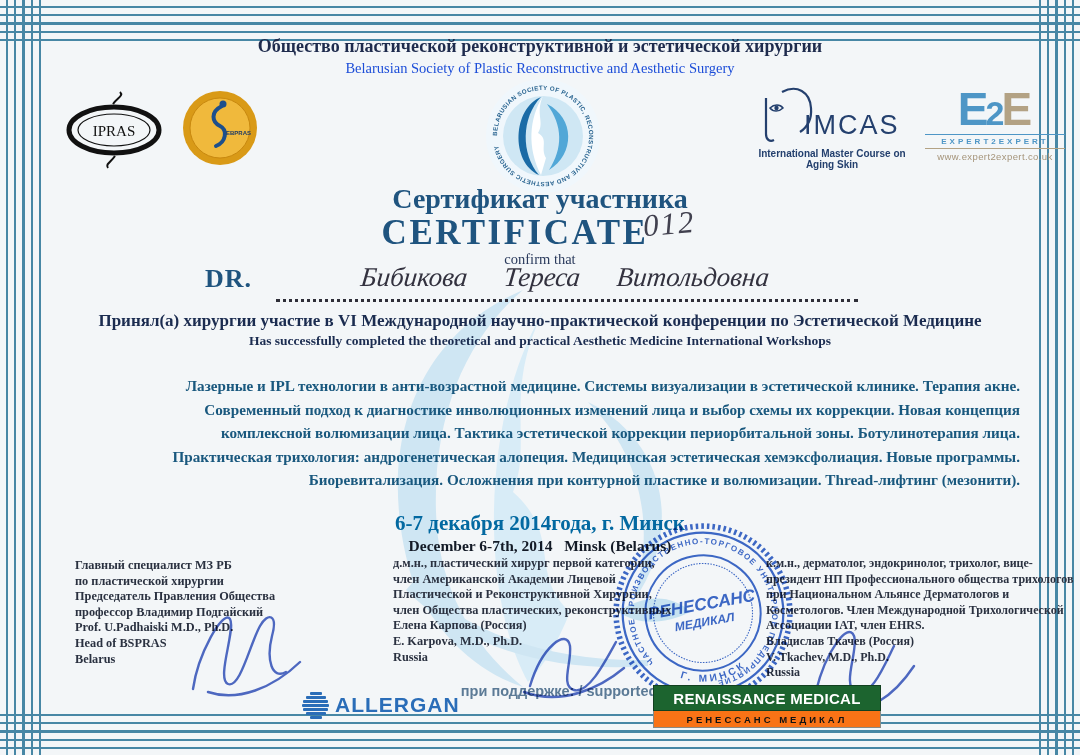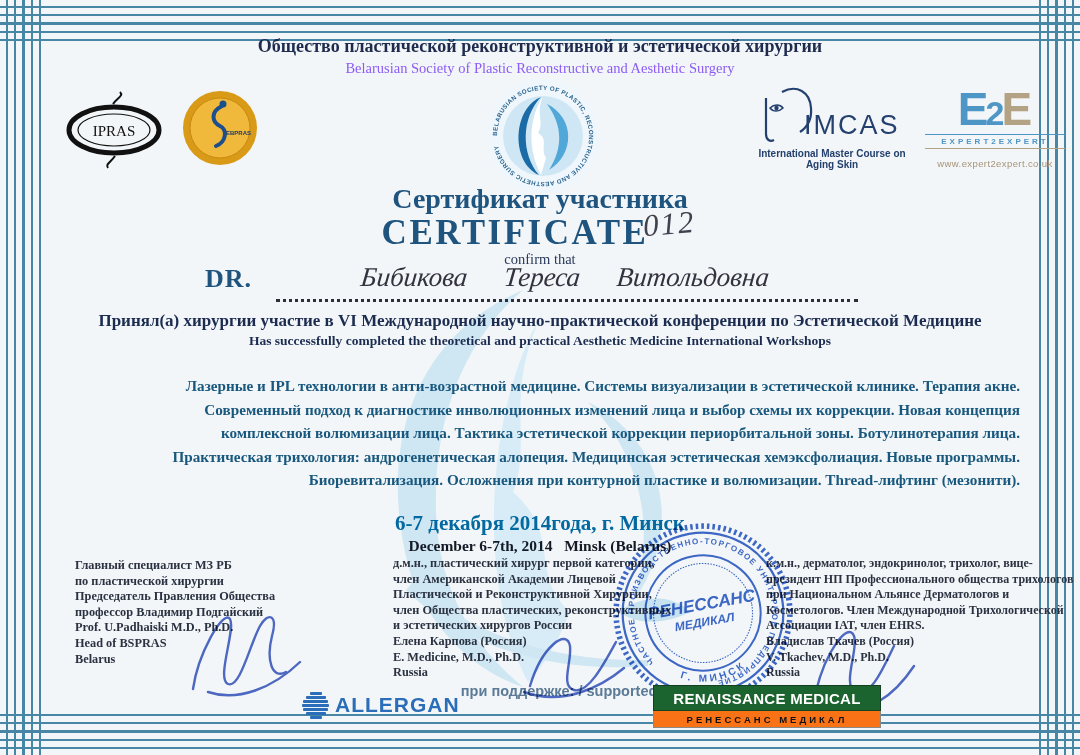--- a/index.html
+++ b/index.html
@@ -13,34 +13,34 @@
   .edge.t{left:0;right:0;top:0;height:41px;
      background:repeating-linear-gradient(to bottom,transparent 0 6px,#4787a5 6px 8.2px);}
   .edge.b{left:0;right:0;bottom:0;height:41px;
      background:repeating-linear-gradient(to top,transparent 0 6px,#4787a5 6px 8.2px);}
   .edge.l{top:0;bottom:0;left:0;width:41px;
      background:repeating-linear-gradient(to right,transparent 0 6px,#4787a5 6px 8.2px);}
   .edge.r{top:0;bottom:0;right:0;width:41px;
      background:repeating-linear-gradient(to left,transparent 0 6px,#4787a5 6px 8.2px);}
 
   .org-ru{top:36px;font-size:18px;font-weight:bold;color:#1e2b4d;z-index:2;}
-  .org-en{top:60px;font-size:14.5px;color:#8b5cf6;z-index:2;}
+  .org-en{top:60px;font-size:14.5px;color:#1d4ed8;z-index:2;}
 
   .logo{position:absolute;z-index:2;}
   .imcas-tag{font-family:"Liberation Sans",sans-serif;font-size:10px;font-weight:bold;
              color:#24406e;text-align:center;margin-top:-2px;}
   .e2e{width:140px;text-align:center;font-family:"Liberation Sans",sans-serif;}
   .e2e-big{display:flex;justify-content:center;align-items:flex-end;line-height:1;}
   .e2e-e1{font-size:46px;font-weight:bold;color:#4e96c6;}
   .e2e-2{font-size:34px;font-weight:bold;color:#4e96c6;margin:0 -3px 2px;}
   .e2e-e2{font-size:46px;font-weight:bold;color:#b3a284;}
   .e2e-line{font-size:8px;font-weight:bold;letter-spacing:3px;color:#4e96c6;
             border-top:1px solid #4e96c6;border-bottom:1px solid #b3a284;
             padding:2px 0;margin-top:2px;white-space:nowrap;}
-  .e2e-url{font-size:9.5px;color:#a5947a;margin-top:9px;letter-spacing:.4px;}
+  .e2e-url{font-size:9.5px;color:#a5947a;margin-top:2px;letter-spacing:.4px;}
 
   .title-ru{top:183px;font-size:28px;font-weight:bold;color:#1f547f;z-index:2;}
   .title-en{top:213px;right:50px;font-size:35px;font-weight:bold;letter-spacing:2.5px;
             color:#1f547f;z-index:2;}
   .cert-no{left:643px;top:206px;font-size:31px;font-style:italic;color:#41414f;
            transform:rotate(-5deg);letter-spacing:2px;z-index:2;}
   .confirm{top:251px;font-size:14.5px;color:#2a3a5c;z-index:2;}
 
   .dr{left:205px;top:264px;font-size:26px;font-weight:bold;color:#1f547f;
       letter-spacing:1px;z-index:2;}
@@ -192,23 +192,22 @@
     <div>Prof. U.Padhaiski M.D., Ph.D.</div>
     <div>Head of BSPRAS</div>
     <div>Belarus</div>
   </div>
 
   <div class="sigblock sc">
     <div>д.м.н., пластический хирург первой категории,</div>
     <div>член Американской Академии Лицевой</div>
     <div>Пластической и Реконструктивной Хирургии,</div>
     <div>член Общества пластических, реконструктивных</div>
-    <div>и эстетических хирургов России</div>
     <div>Елена Карпова (Россия)</div>
-    <div>E. Medicine, M.D., Ph.D.</div>
+    <div>E. Karpova, M.D., Ph.D.</div>
     <div>Russia</div>
   </div>
 
   <div class="sigblock sr">
     <div>к.м.н., дерматолог, эндокринолог, трихолог, вице-</div>
     <div>президент НП Профессионального общества трихологов</div>
     <div>при Национальном Альянсе Дерматологов и</div>
     <div>Косметологов. Член Международной Трихологической</div>
     <div>Ассоциации IAT, член EHRS.</div>
     <div>Владислав Ткачев (Россия)</div>

